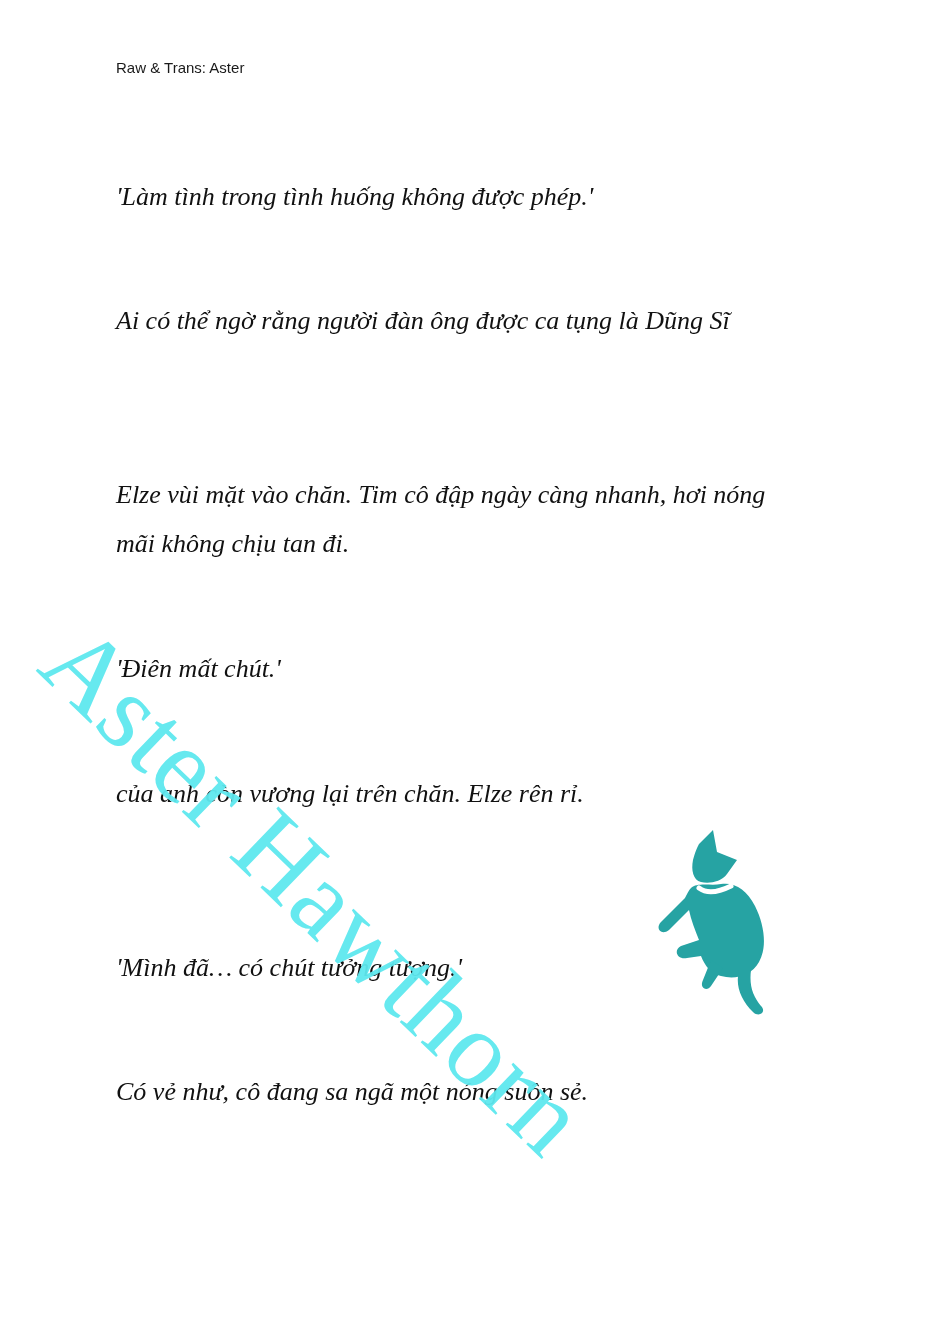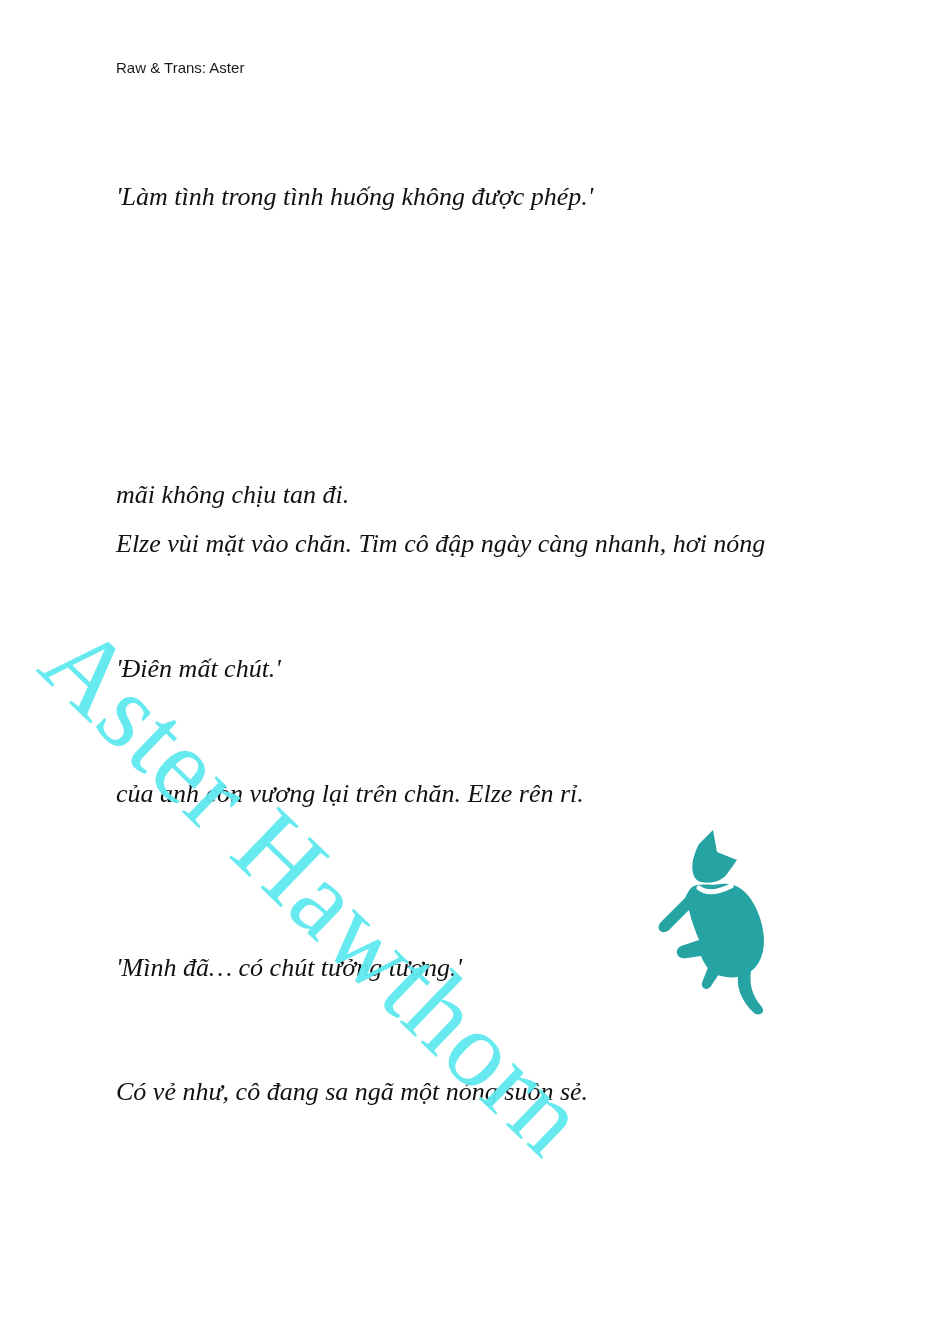--- a/index.html
+++ b/index.html
@@ -74,25 +74,26 @@
 
 <div class="page">
   <div class="text-layer">
     <div class="header">Raw &amp; Trans: Aster</div>
 
     <div class="para" style="top:172px">
       <span class="line">'Làm tình trong tình huống không được phép.'</span>
     </div>
 
     <div class="para" style="top:296px">
+      <span class="line">Ai có thể ngờ rằng người đàn ông được ca tụng là Dũng Sĩ</span>
     </div>
 
     <div class="para" style="top:470px">
+      <span class="line">Elze vùi mặt vào chăn. Tim cô đập ngày càng nhanh, hơi nóng</span>
       <span class="line">mãi không chịu tan đi.</span>
-      <span class="line">Elze vùi mặt vào chăn. Tim cô đập ngày càng nhanh, hơi nóng</span>
     </div>
 
     <div class="para" style="top:644px">
       <span class="line">'Điên mất chút.'</span>
     </div>
 
     <div class="para" style="top:769px">
       <span class="line">của anh còn vương lại trên chăn. Elze rên rỉ.</span>
     </div>
 

